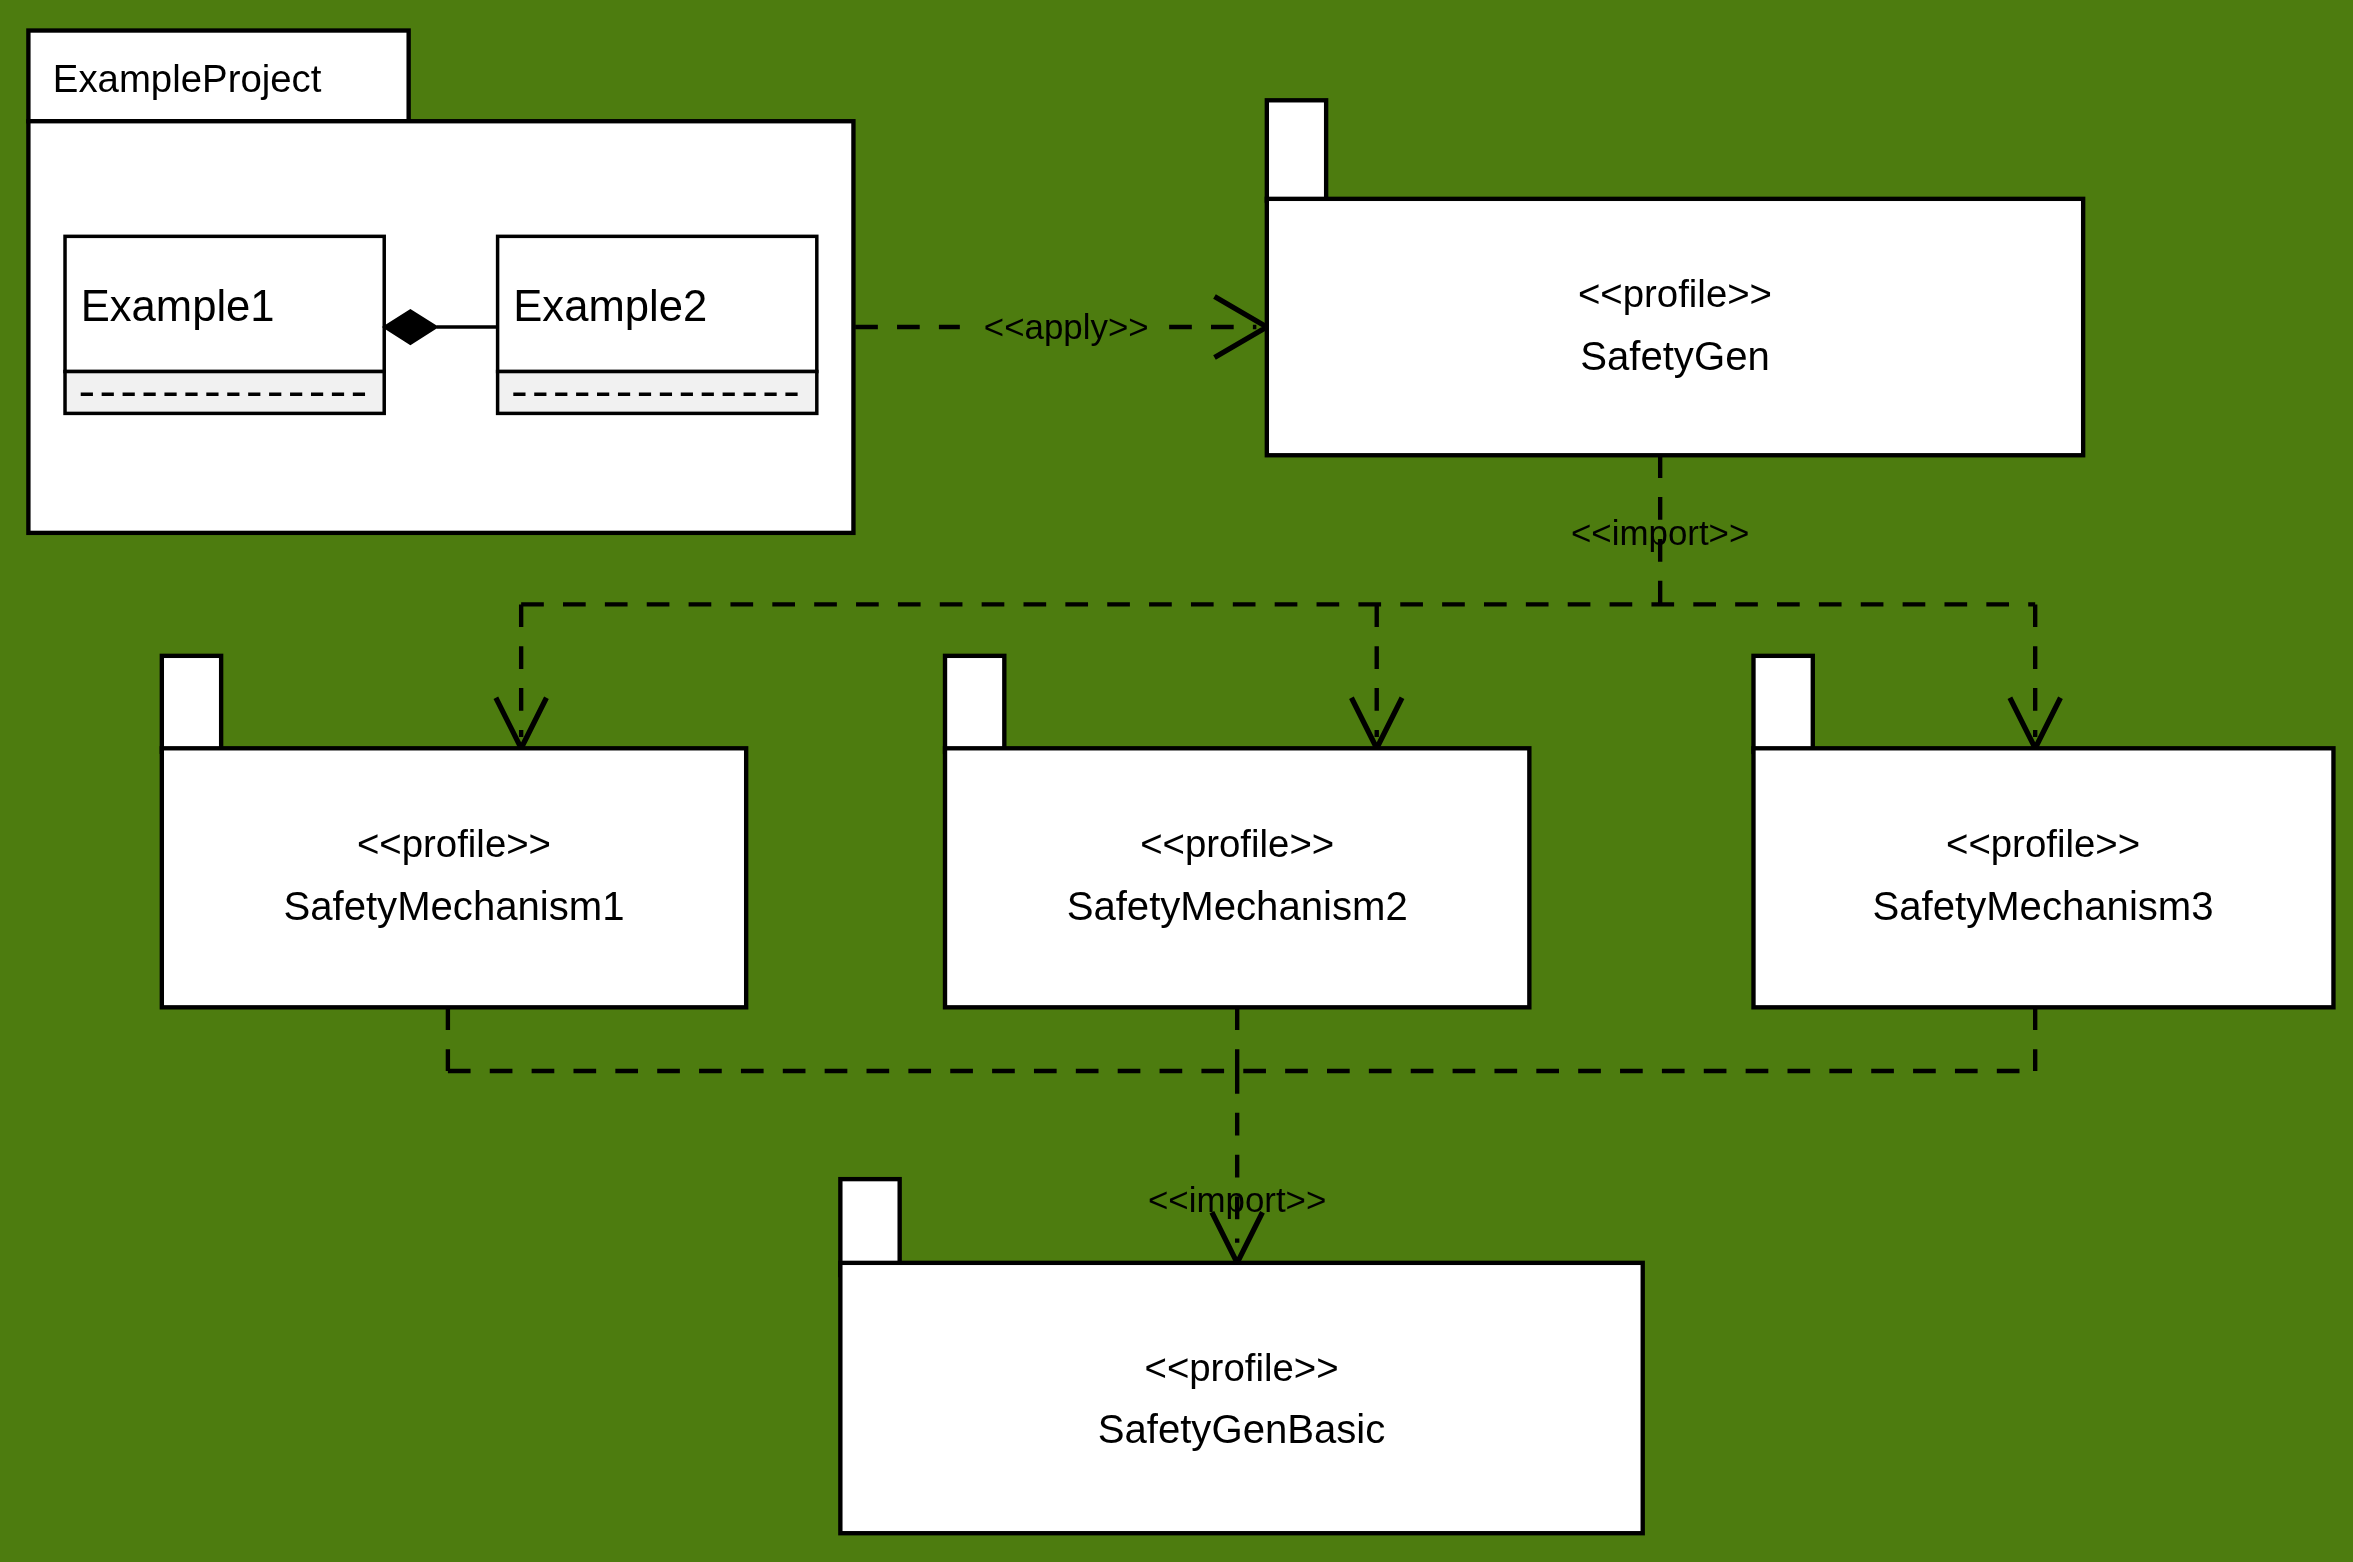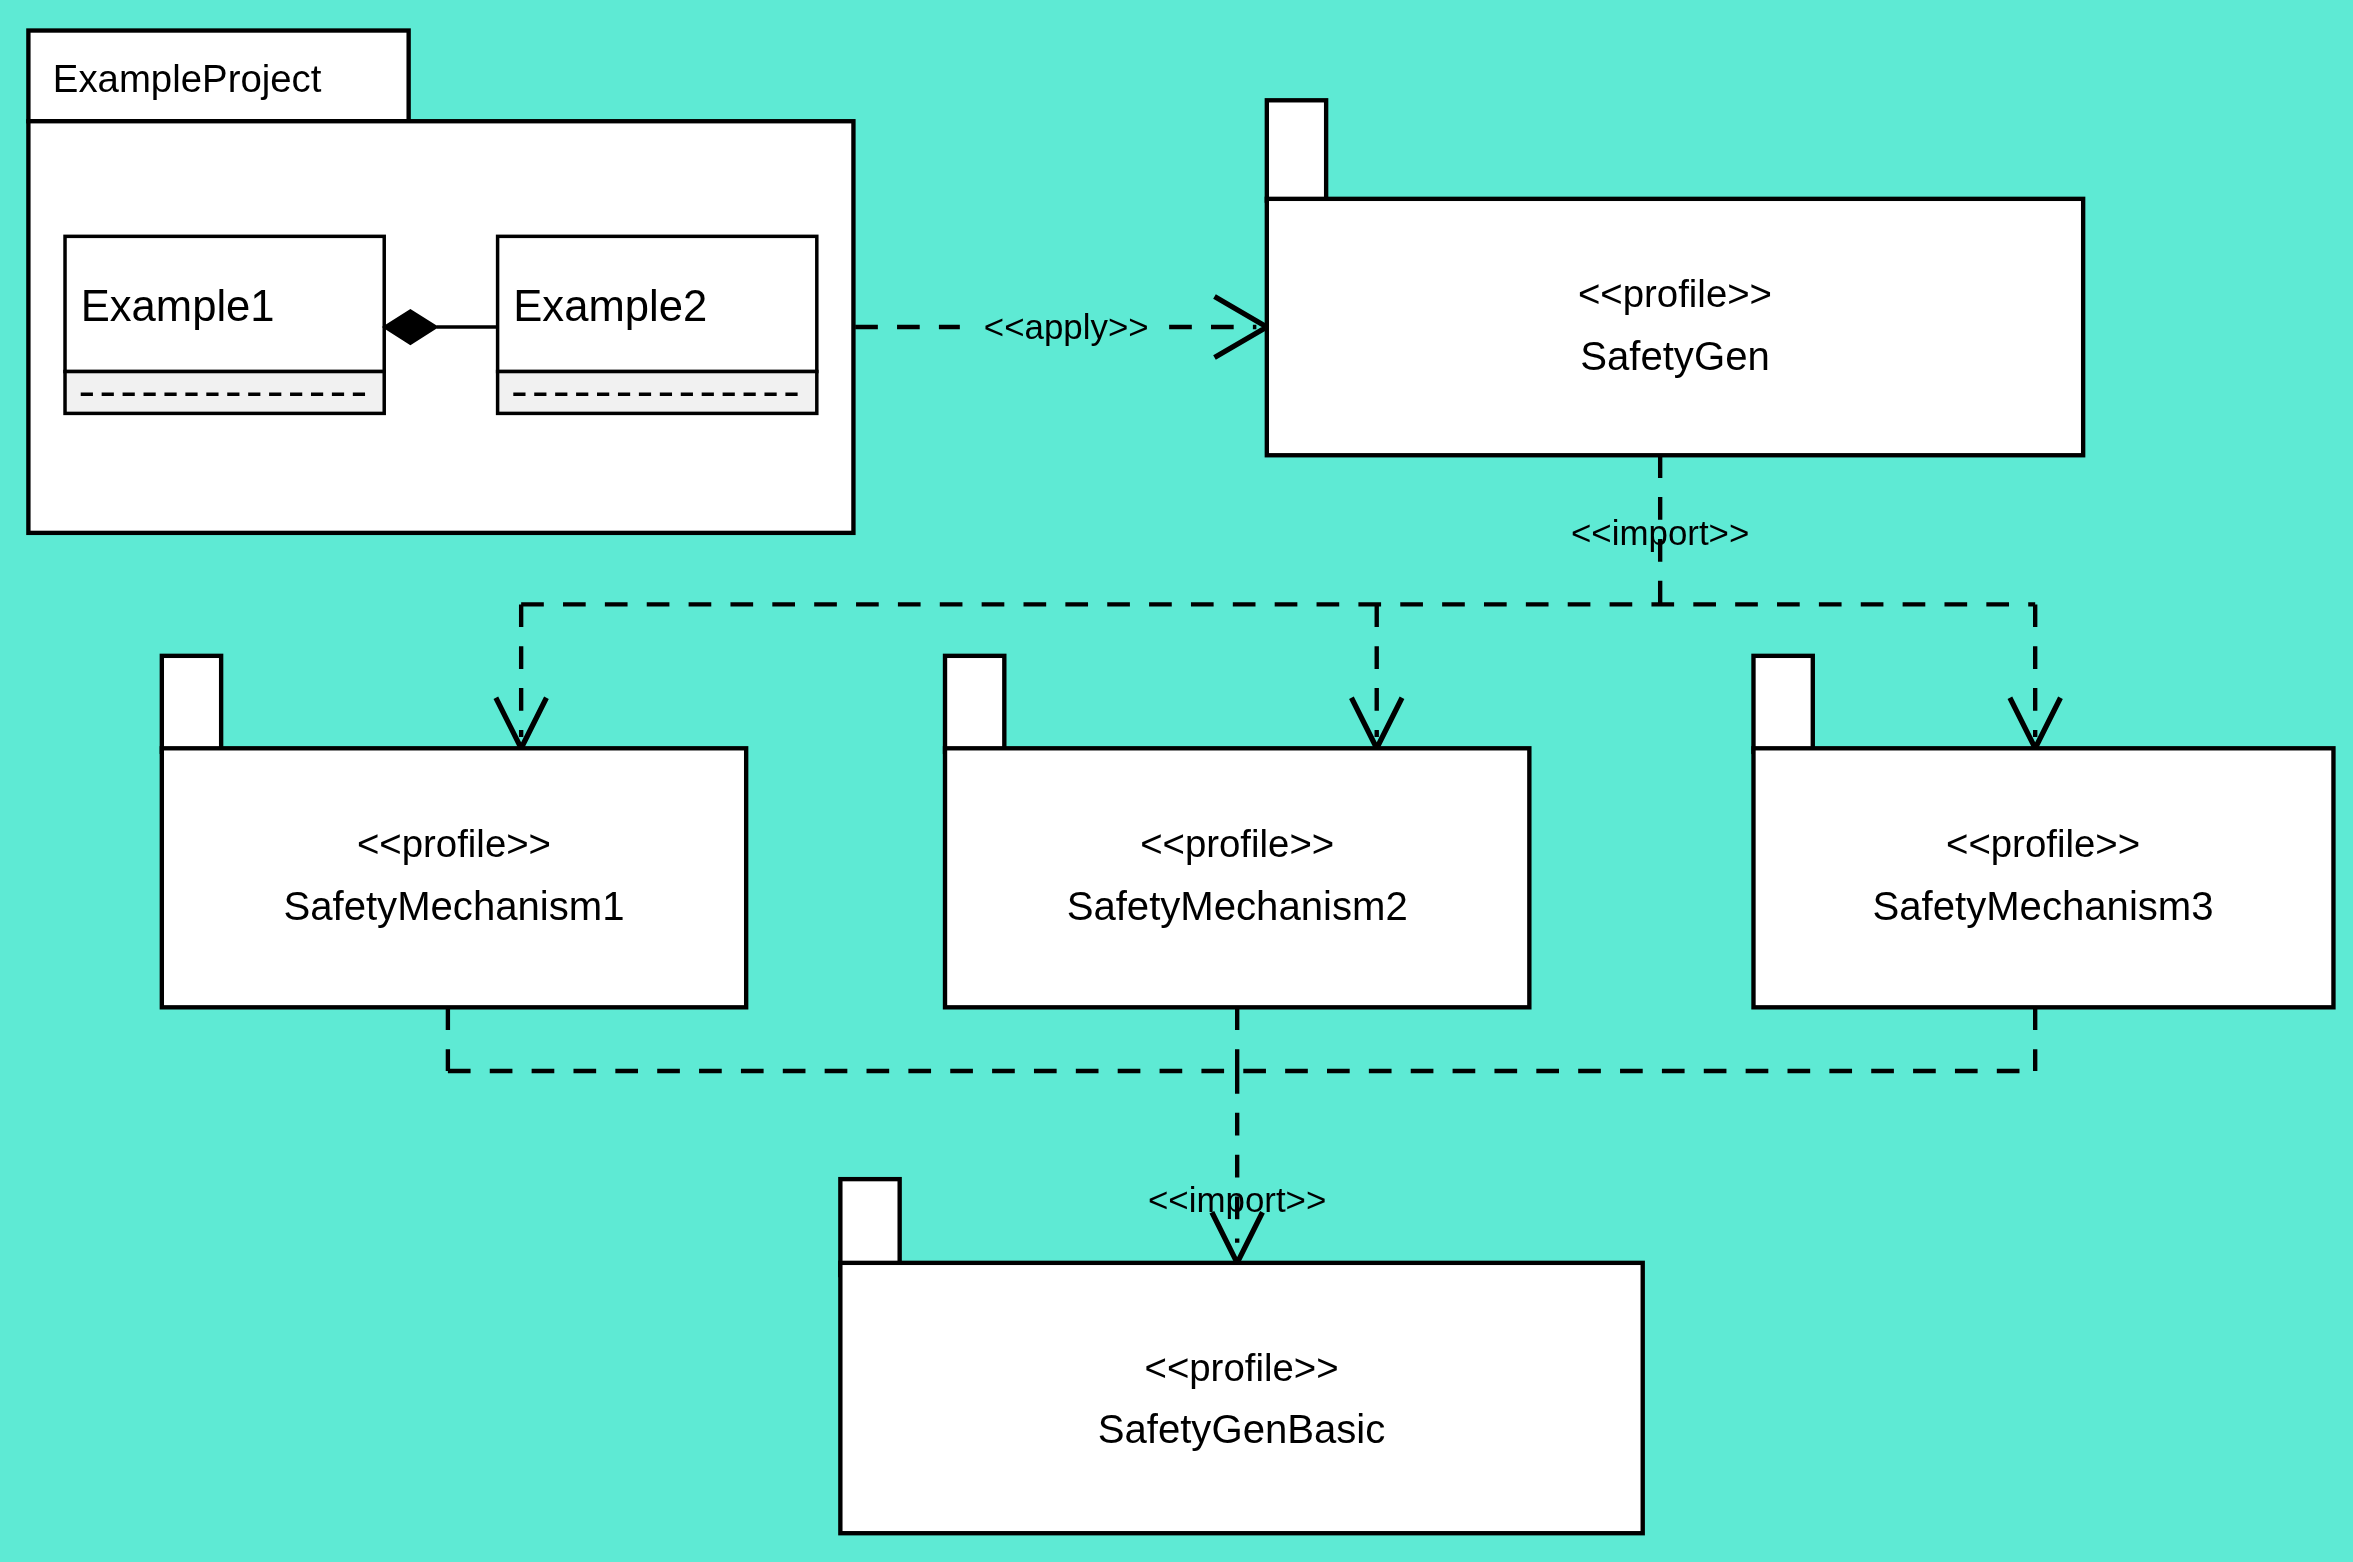--- a/index.html
+++ b/index.html
@@ -10,21 +10,21 @@
   body {
     width: 2354px;
     height: 1562px;
     font-family: "Liberation Sans", sans-serif;
     overflow: hidden;
   }
   #diagram-root {
     position: relative;
     width: 2354px;
     height: 1562px;
-    background: #5eead4;
+    background: #4d7c0f;
   }
   svg.diagram {
     display: block;
     width: 2354px;
     height: 1562px;
   }
   .pkg-body { fill: #ffffff; stroke: #000000; stroke-width: 5; }
   .pkg-tab  { fill: #ffffff; stroke: #000000; stroke-width: 5; }
   .cls-head { fill: #ffffff; stroke: #000000; stroke-width: 4; }
   .cls-foot { fill: #f1f1f1; stroke: #000000; stroke-width: 4; }

